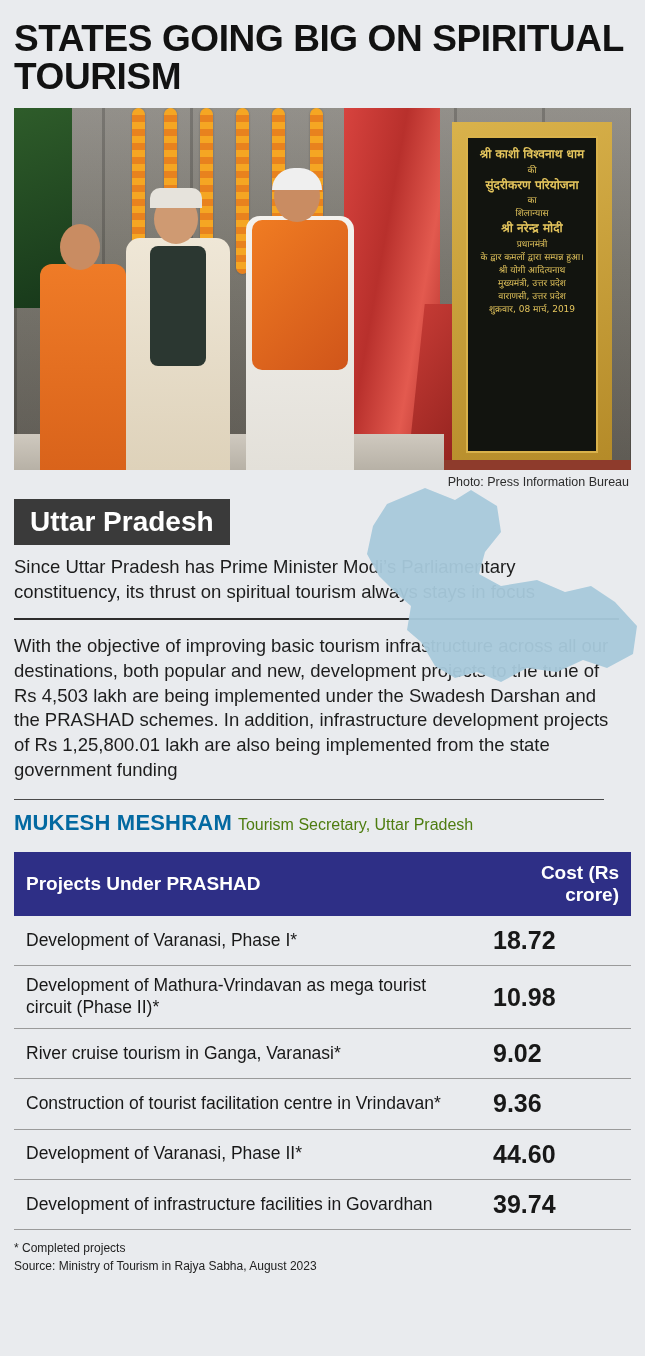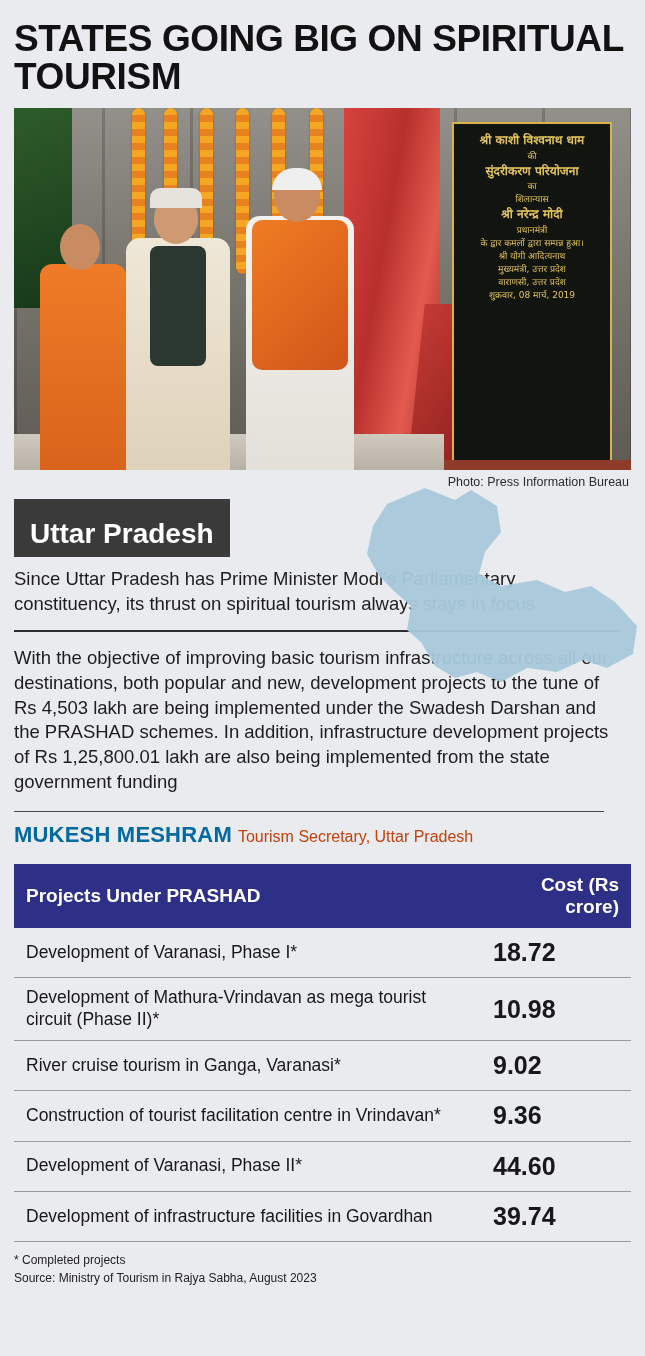--- a/index.html
+++ b/index.html
@@ -80,21 +80,21 @@
     left: 402px; top: 196px;
     width: 58px; height: 166px;
     background: linear-gradient(120deg,#c43a34,#8f211d);
     transform: skewX(-6deg);
   }
   .plaque {
     position: absolute;
     left: 438px; top: 14px;
     width: 160px; height: 345px;
     background: linear-gradient(160deg,#d9b24b,#b48a28);
-    padding: 0;
+    padding: 14px;
   }
   .plaque-inner {
     width: 100%; height: 100%;
     background: #12140f;
     border: 2px solid #d9b24b;
     padding: 8px 6px;
     text-align: center;
     overflow: hidden;
   }
   .plaque-inner div {
@@ -138,21 +138,21 @@
     font-family: "Liberation Sans", sans-serif;
   }
 
   
   .state-tag {
     display: inline-block;
     background: #3a3a3a;
     color: #ffffff;
     font-size: 28px;
     font-weight: bold;
-    padding: 19px 16px 7px 16px;
+    padding: 7px 16px 7px 16px;
     margin: 10px 0 10px 0;
   }
 
   .lede {
     font-size: 18.5px;
     line-height: 1.32;
     color: #1d1d1d;
     margin: 0 0 14px 0;
     max-width: 600px;
   }
@@ -179,21 +179,21 @@
     margin-bottom: 16px;
   }
   .byline .name {
     color: #0369a1;
     font-weight: bold;
     font-size: 22px;
     letter-spacing: 0.2px;
   }
   .byline .role {
     font-size: 16px;
-    color: #c2410c;
+    color: #4d7c0f;
     margin-left: 6px;
   }
 
   
   .map {
     position: absolute;
     right: 4px;
     top: 482px;
     width: 290px;
     height: 260px;

